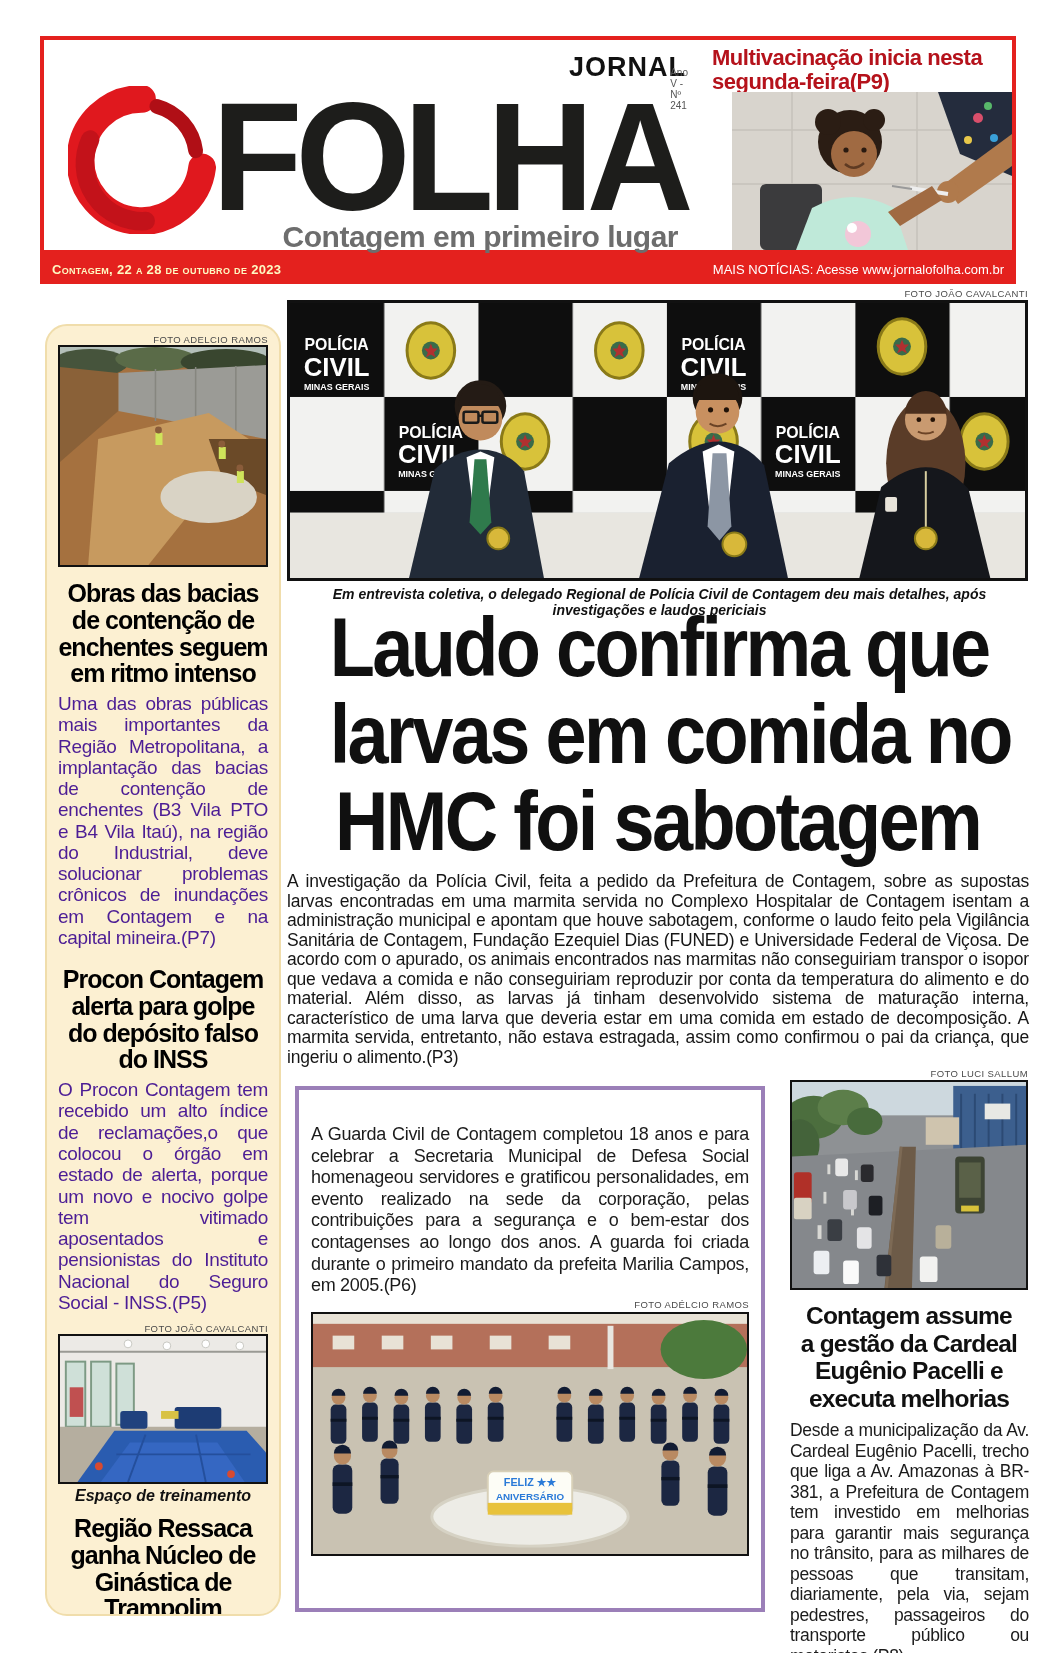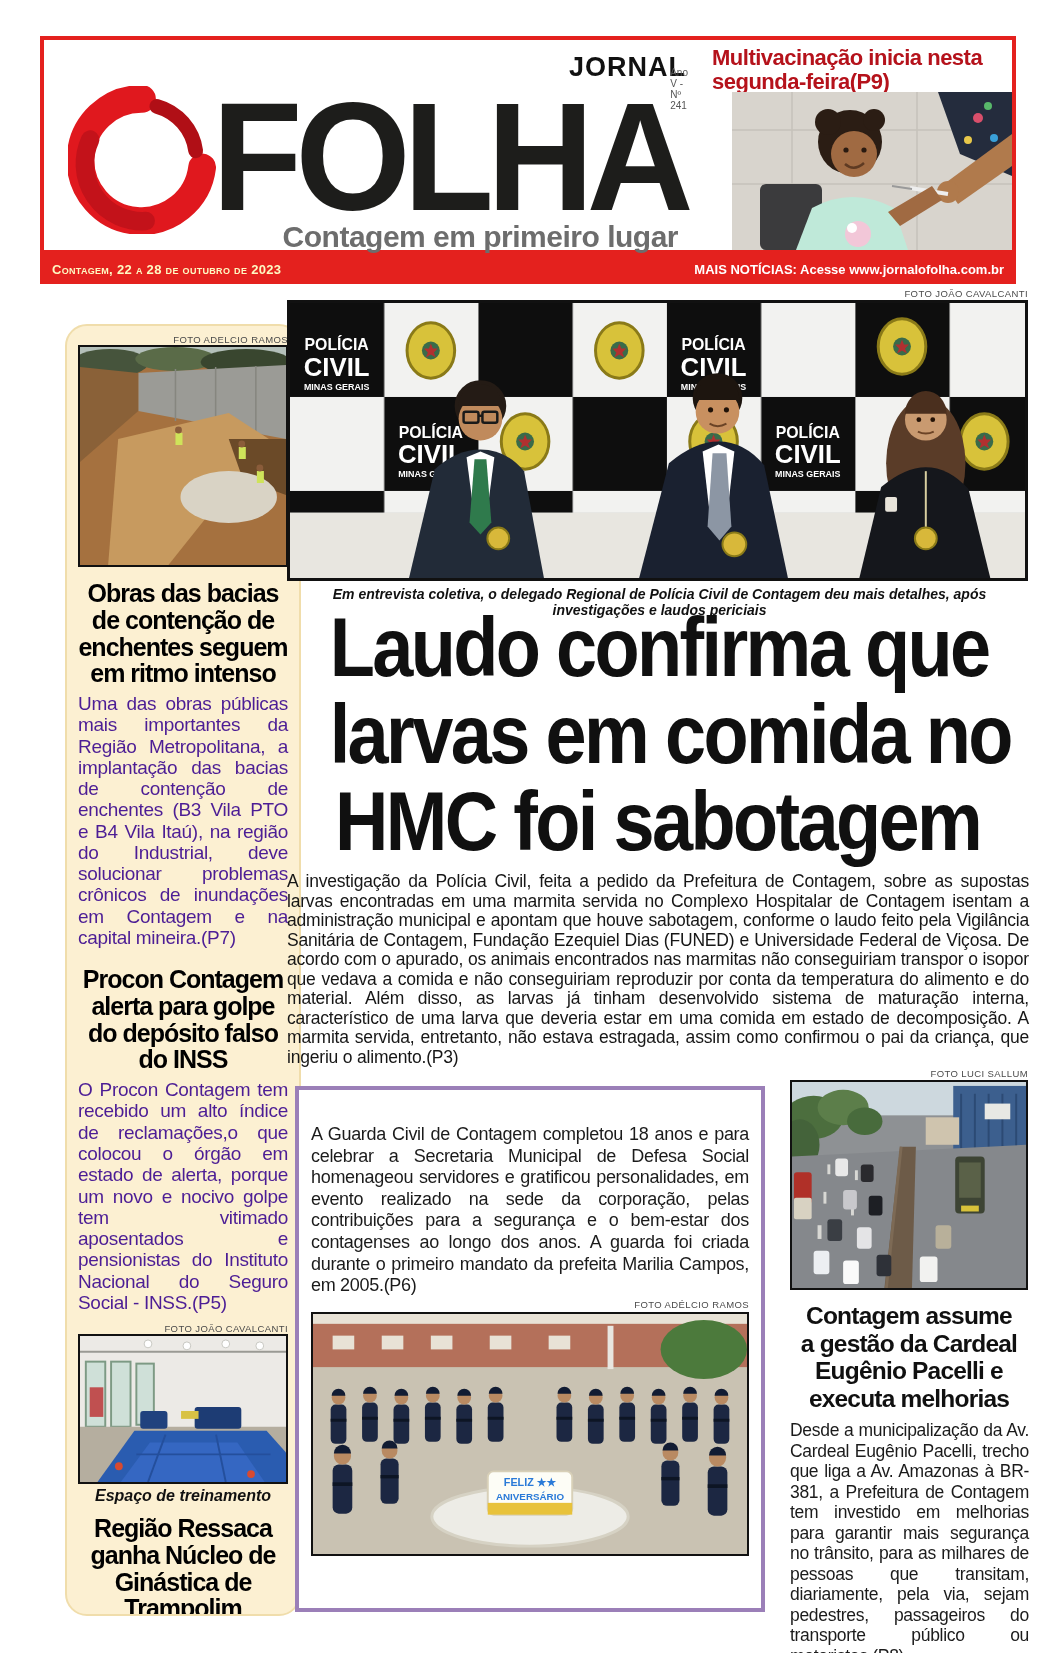--- a/index.html
+++ b/index.html
@@ -20,31 +20,31 @@
   .wordmark{font-size:148px;font-weight:800;letter-spacing:-7px;color:#1d1d1b;line-height:0.88;
     transform:scaleY(1.04);transform-origin:left bottom;margin-left:-4px;}
   .tagline{text-align:right;font-size:30px;font-weight:bold;color:#6d6d6d;margin:-14px 14px 0 0;letter-spacing:-0.5px;}
   .topstory{width:314px;position:relative;flex:0 0 auto;}
   .topstory-head{color:#b5121b;font-size:22px;font-weight:800;line-height:1.1;
     padding:6px 4px 2px 14px;letter-spacing:-0.5px;}
   .topstory-photo{position:absolute;right:0;bottom:0;width:280px;height:158px;}
   .dateline{position:absolute;left:40px;top:254px;width:976px;height:30px;background:#e4211e;
     display:flex;justify-content:space-between;align-items:center;padding:0 12px;box-sizing:border-box;}
   .dateline .dl-left{color:#fef9c3;font-weight:bold;font-size:13px;font-variant:small-caps;letter-spacing:0.3px;}
-  .dateline .dl-right{color:#fff;font-weight:bold;font-size:13px;}
+  .dateline .dl-right{color:#fff;font-weight:normal;font-size:13px;}
 
   
   .credit{font-size:9.5px;color:#4a4a4a;text-align:right;letter-spacing:0.4px;}
   .caption{font-weight:bold;font-style:italic;color:#111;text-align:center;}
   .photo-frame{border:2px solid #111;box-sizing:border-box;display:block;background:#ccc;}
   svg{display:block;}
 
   
   .sidebar{position:absolute;left:45px;top:324px;width:236px;height:1292px;background:#fcf0d2;
-    border:2px solid #f0ddab;border-radius:22px;box-sizing:border-box;padding:8px 11px;overflow:hidden;margin-left:20px;}
+    border:2px solid #f0ddab;border-radius:22px;box-sizing:border-box;padding:8px 11px;overflow:hidden;}
   .sb-headline{font-size:25px;font-weight:700;text-align:center;line-height:1.07;
     letter-spacing:-1px;color:#000000;margin:13px 0 6px;}
   .sb-body{font-size:19px;line-height:1.12;text-align:justify;color:#4c1d95;letter-spacing:-0.3px;}
   .sb-caption{text-align:center;font-size:16px;margin-top:3px;}
 
   
   .main-credit{position:absolute;left:287px;top:288px;width:741px;}
   .main-photo{position:absolute;left:287px;top:300px;width:741px;height:281px;border-width:3px;}
   .main-caption{position:absolute;left:287px;top:586px;width:745px;font-size:14px;}
   .main-headline{position:absolute;left:285px;top:604px;width:745px;text-align:center;}

